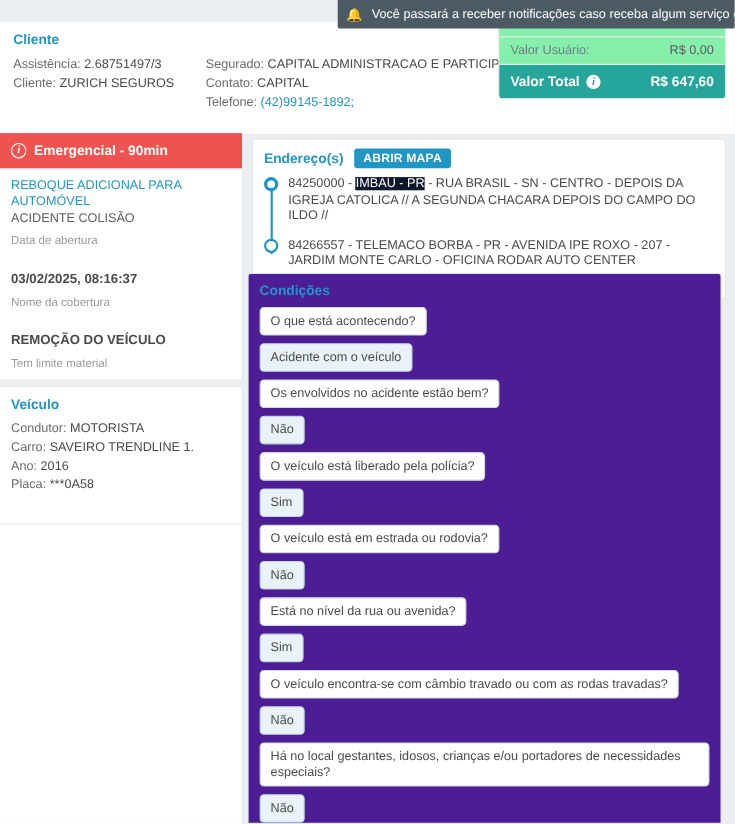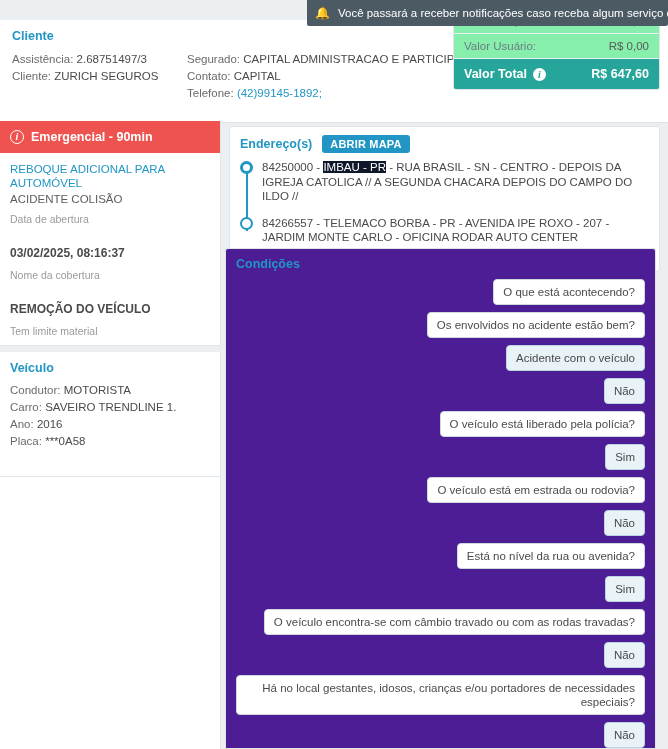--- a/index.html
+++ b/index.html
@@ -293,21 +293,21 @@
     font-size: 11.5px;
     color: #4a4a4a;
     margin-bottom: 7px;
     background: #ffffff;
     line-height: 14px;
   }
   .bubble.answer {
     background: #e9f2f6;
     border-color: #bcd5e0;
   }
-  .q-row { display: block; text-align: right; }
+  .q-row { display: block; }
 </style>
 </head>
 <body>
 
 <div class="page">
 
   <div class="client-card">
     <div class="section-title">Cliente</div>
     <div class="cols">
       <div class="col-a">
@@ -419,22 +419,22 @@
         <span class="dot hollow"></span>
         <span>84266557 - TELEMACO BORBA - PR - AVENIDA IPE ROXO - 207 - JARDIM MONTE CARLO - OFICINA RODAR AUTO CENTER</span>
       </div>
     </div>
   </div>
 
   <div class="cond-card">
     <div class="cond-title">Condições</div>
 
     <div class="q-row"><span class="bubble">O que está acontecendo?</span></div>
+    <div class="q-row"><span class="bubble answer">Acidente com o veículo</span></div>
     <div class="q-row"><span class="bubble">Os envolvidos no acidente estão bem?</span></div>
-    <div class="q-row"><span class="bubble answer">Acidente com o veículo</span></div>
     <div class="q-row"><span class="bubble answer">Não</span></div>
     <div class="q-row"><span class="bubble">O veículo está liberado pela polícia?</span></div>
     <div class="q-row"><span class="bubble answer">Sim</span></div>
     <div class="q-row"><span class="bubble">O veículo está em estrada ou rodovia?</span></div>
     <div class="q-row"><span class="bubble answer">Não</span></div>
     <div class="q-row"><span class="bubble">Está no nível da rua ou avenida?</span></div>
     <div class="q-row"><span class="bubble answer">Sim</span></div>
     <div class="q-row"><span class="bubble">O veículo encontra-se com câmbio travado ou com as rodas travadas?</span></div>
     <div class="q-row"><span class="bubble answer">Não</span></div>
     <div class="q-row"><span class="bubble">Há no local gestantes, idosos, crianças e/ou portadores de necessidades especiais?</span></div>

